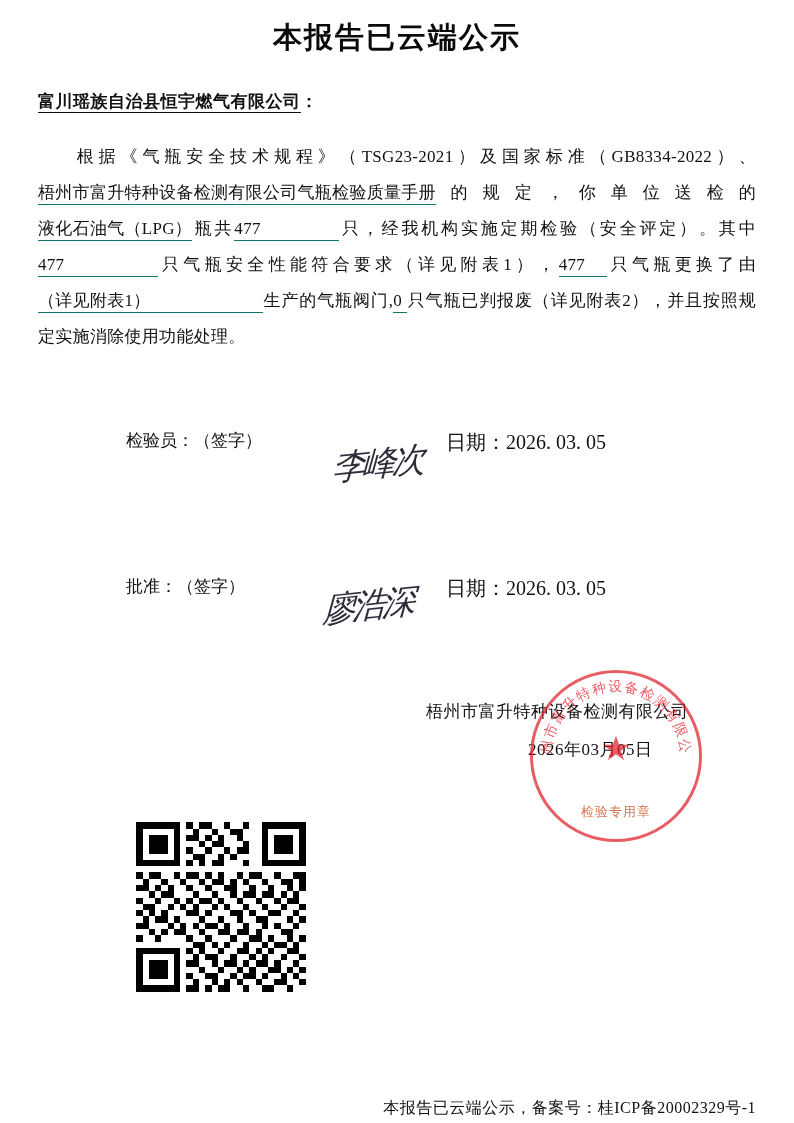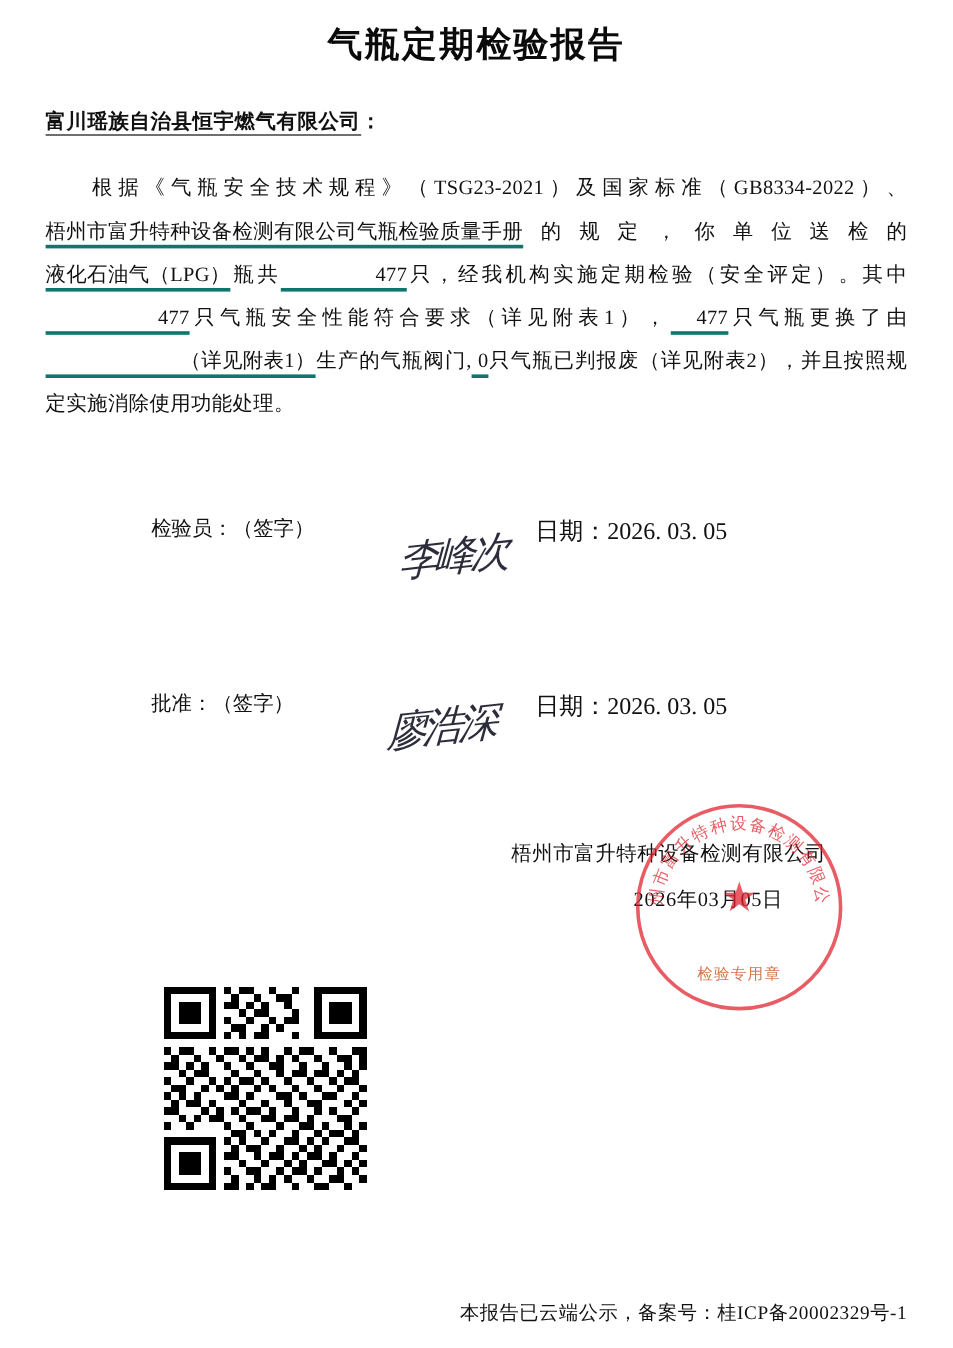--- a/index.html
+++ b/index.html
@@ -54,22 +54,22 @@
     line-height: 36px;
     text-align: justify;
     letter-spacing: 0.3px;
   }
   .indent {
     display: inline-block;
     width: 34px;
   }
   .fill {
     display: inline-block;
-    border-bottom: 3px solid #0f766e;
-    text-align: right;
+    border-bottom: 1px solid #0f766e;
+    text-align: left;
     line-height: 22px;
     vertical-align: baseline;
   }
   .fill.w-manual { min-width: 300px; }
   .fill.w-gas { min-width: 150px; }
   .fill.w-qty { min-width: 105px; }
   .fill.w-qty2 { min-width: 120px; }
   .fill.w-qty3 { min-width: 48px; }
   .fill.w-valve { min-width: 225px; }
   .fill.w-scrap { min-width: 14px; }
@@ -183,32 +183,32 @@
   .qr-caption {
     margin-top: 8px;
     font-size: 16px;
     letter-spacing: 1px;
   }
 
   .footer {
     position: absolute;
     left: 0;
     right: 38px;
-    bottom: 36px;
+    bottom: 22px;
     text-align: right;
     font-size: 16px;
     letter-spacing: 0.5px;
   }
 </style>
 </head>
 <body>
 
 <div class="page">
 
-  <div class="doc-title">气瓶定期检验报告</div>
+  <div class="doc-title">本报告已云端公示</div>
 
 
   <div class="addressee">
     <span class="ul">富川瑶族自治县恒宇燃气有限公司</span><span>：</span>
   </div>
 
   <div class="body-text">
     <span class="indent"></span><span>根据《气瓶安全技术规程》（TSG23-2021）及国家标准（GB8334-2022）、</span><span class="fill w-manual">梧州市富升特种设备检测有限公司气瓶检验质量手册</span><span>的规定，你单位送检的</span><span class="fill w-gas">液化石油气（LPG）</span><span>瓶共</span><span class="fill w-qty">477</span><span>只，经我机构实施定期检验（安全评定）。其中</span><span class="fill w-qty2">477</span><span>只气瓶安全性能符合要求（详见附表1），</span><span class="fill w-qty3">477</span><span>只气瓶更换了由</span><span class="fill w-valve">（详见附表1）</span><span>生产的气瓶阀门,</span><span class="fill w-scrap">0</span><span>只气瓶已判报废（详见附表2），并且按照规定实施消除使用功能处理。</span>
   </div>
 

